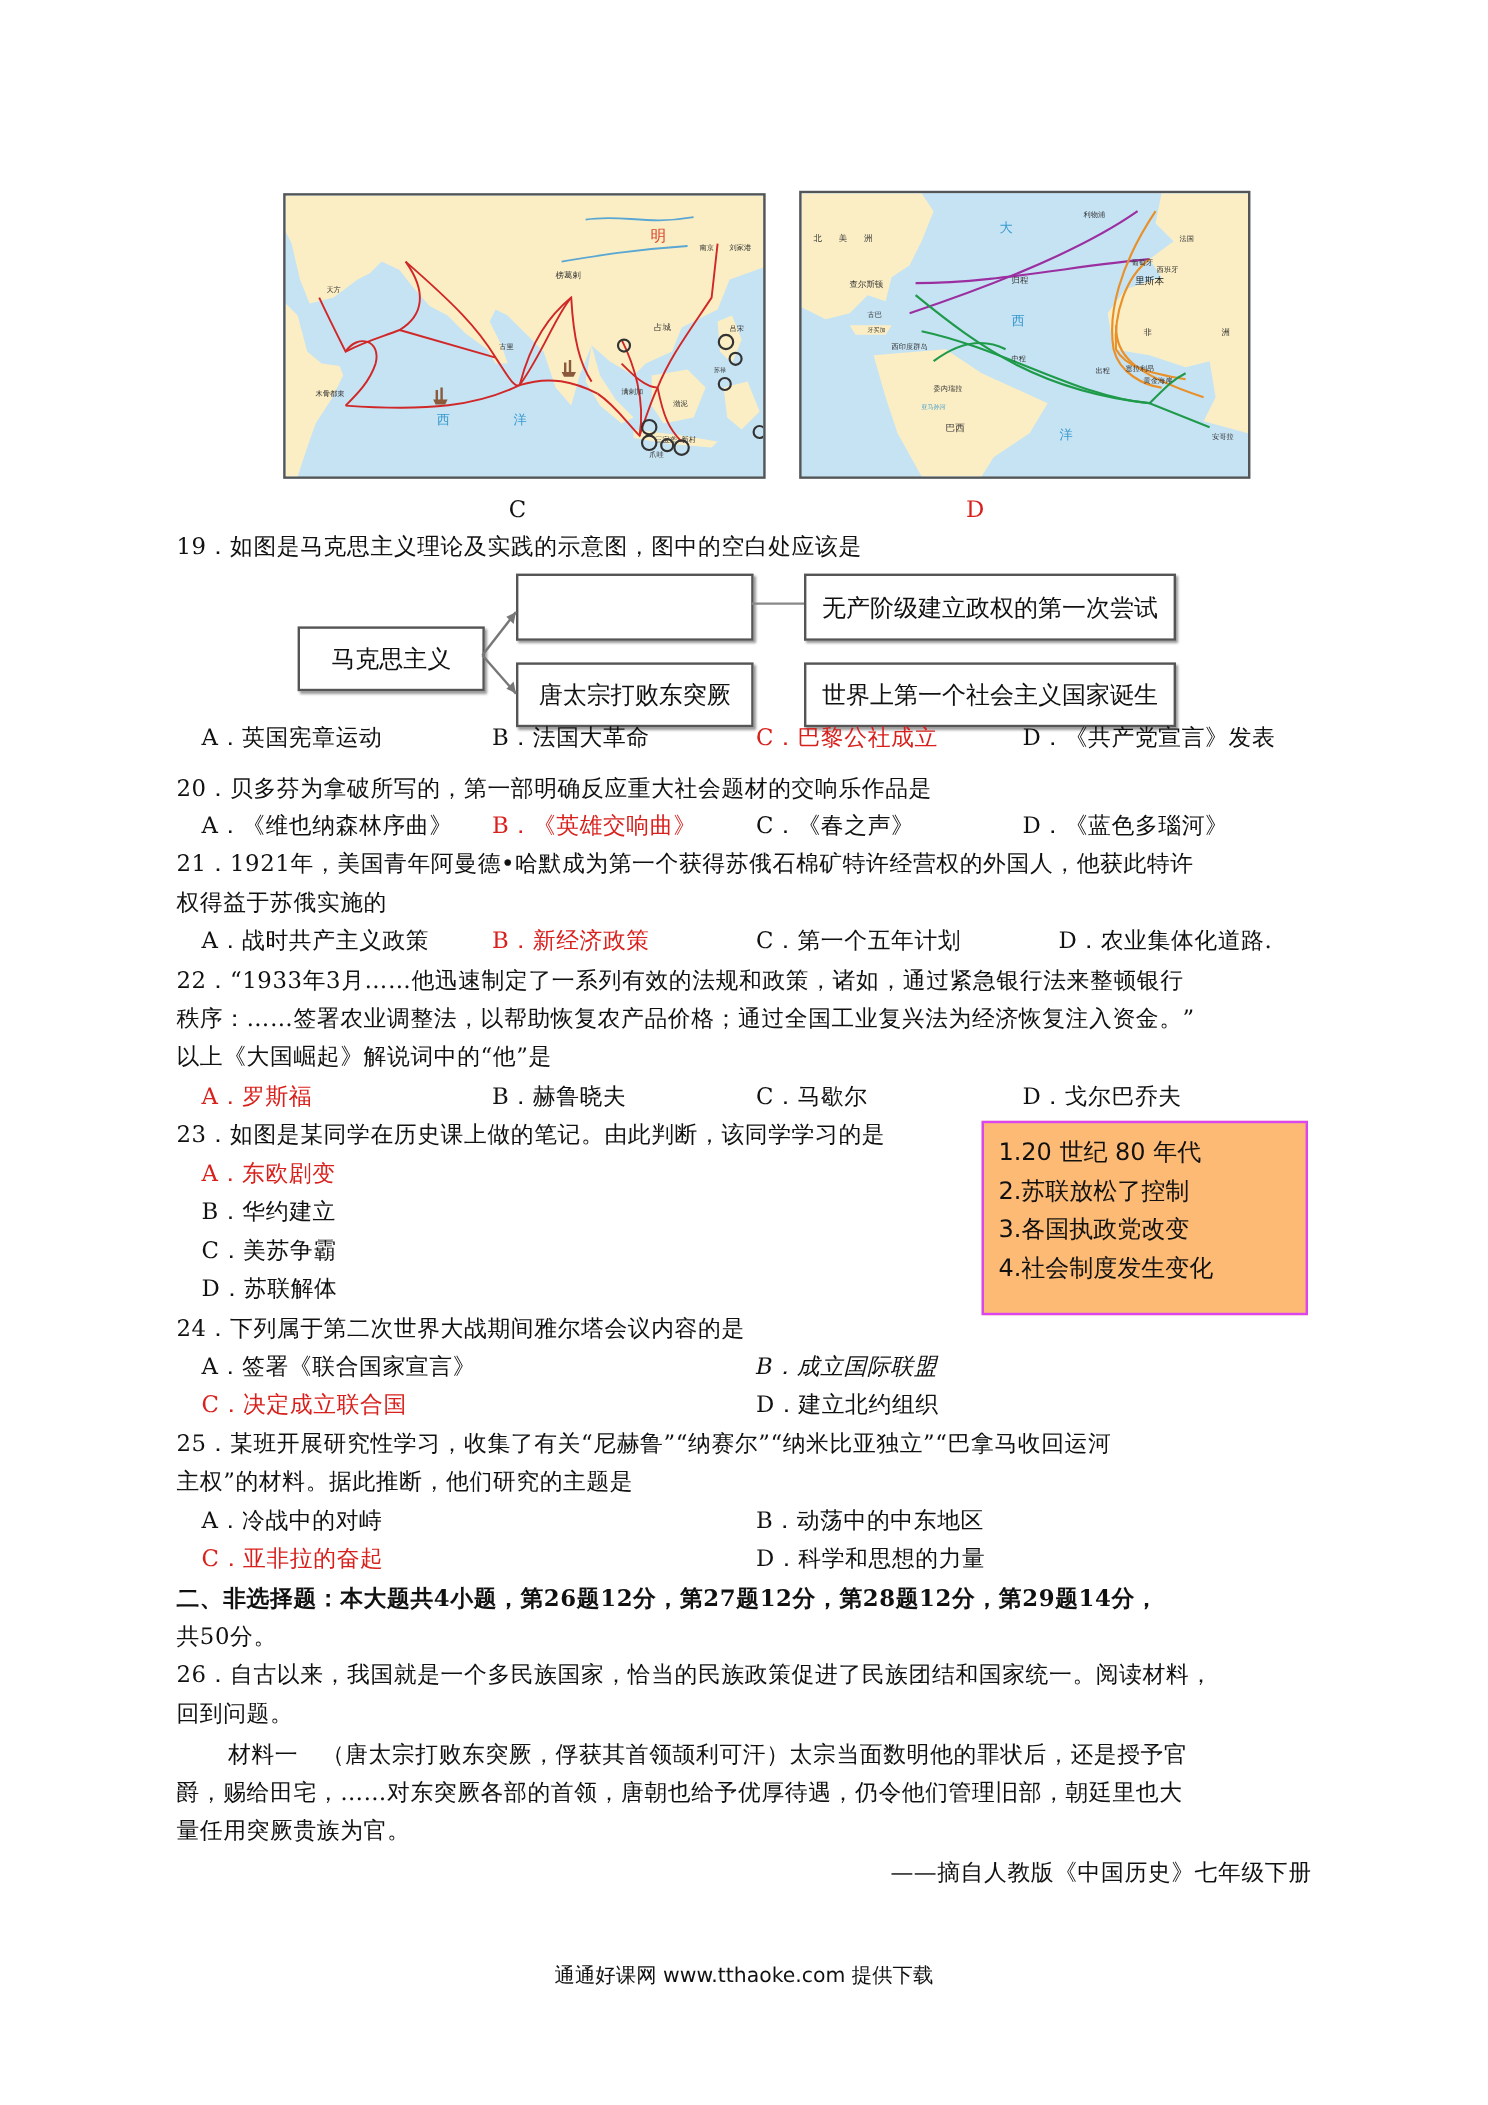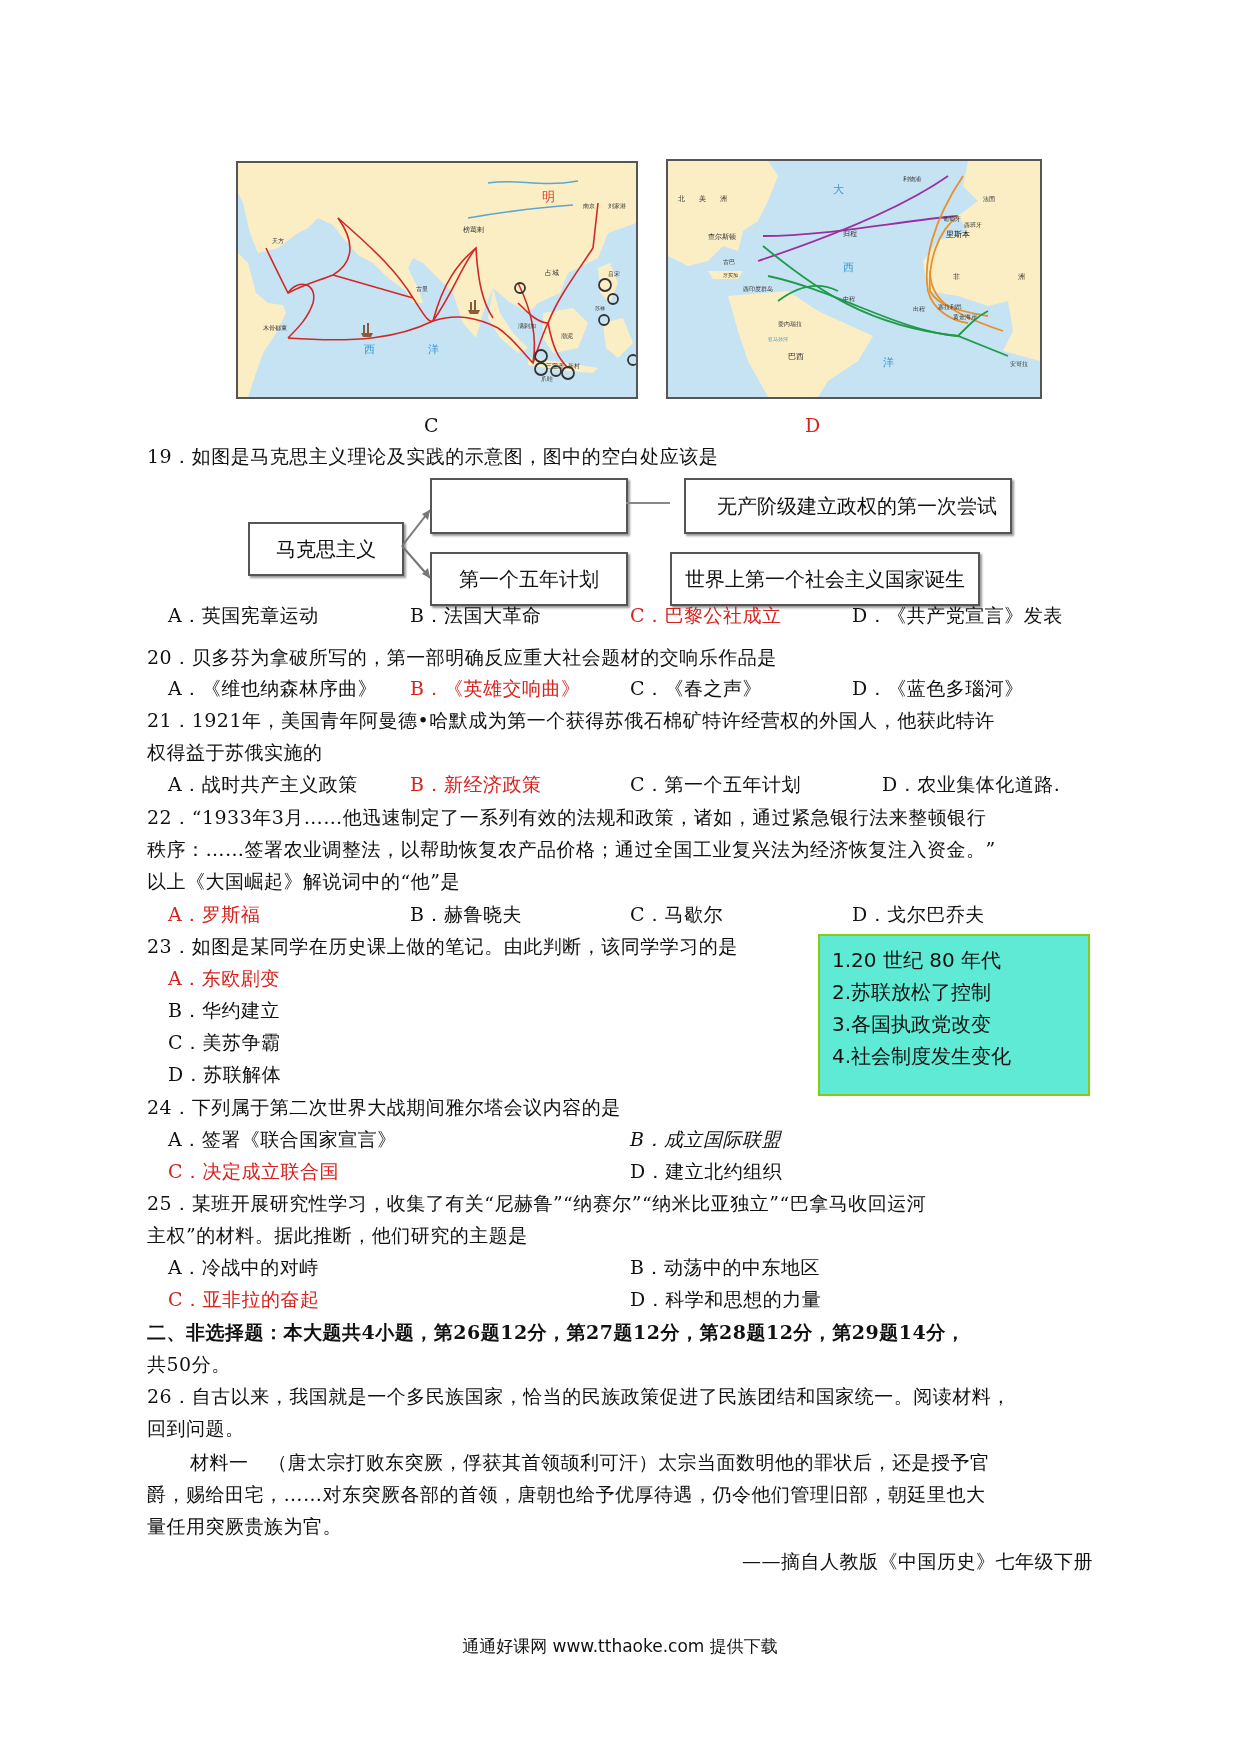--- a/index.html
+++ b/index.html
@@ -7,21 +7,21 @@
          font-family: "DejaVu Serif", "Liberation Serif", serif; color: #111; }
   .page { position: absolute; left: 0; top: 0; width: 1240px; height: 1754px; }
   .abs { position: absolute; }
   .line { position: absolute; font-size: 19px; line-height: 24px; white-space: nowrap; letter-spacing: 0.5px; }
   .red { color: #d8201c; }
   .map { position: absolute; border: 2px solid #555; overflow: hidden; background: #c6e3f3; }
   .map svg { display: block; }
   .caption { position: absolute; font-size: 19px; }
   .box { position: absolute; border: 2px solid #555; background: #fff; box-shadow: 2px 2px 2px #999;
          font-size: 20px; display: flex; align-items: center; justify-content: center; font-family: "DejaVu Sans", sans-serif; }
-  .notes { position: absolute; border: 2px solid #84cc16; background: #5eead4; padding: 8px 12px; font-size: 20px; line-height: 32px; font-family: "DejaVu Sans", sans-serif; }
+  .notes { position: absolute; border: 2px solid #d946ef; background: #fdba74; padding: 8px 12px; font-size: 20px; line-height: 32px; font-family: "DejaVu Sans", sans-serif; }
   .footer { position: absolute; left: 0; width: 1240px; text-align: center; font-size: 17px; top: 1635px; font-family: "DejaVu Sans", sans-serif; }
   .maplbl { font-family: "DejaVu Sans", sans-serif; }
 </style>
 </head>
 <body>
 
 <div class="page">
 
   <div class="map" style="left:236px; top:161px; width:398px; height:234px;">
     <svg width="398" height="234" viewBox="0 0 398 234">
@@ -132,22 +132,22 @@
       <text x="350" y="118" font-size="7" fill="#333" class="maplbl">洲</text>
     </svg>
   </div>
   <div class="caption red" style="left:805px; top:414px;">D</div>
 
   <div class="line" style="left:147px; top:444px;">19．如图是马克思主义理论及实践的示意图，图中的空白处应该是</div>
 
   <div>
     <div class="box" style="left:248px; top:522px; width:152px; height:50px;">马克思主义</div>
     <div class="box" style="left:430px; top:478px; width:194px; height:52px;"></div>
-    <div class="box" style="left:430px; top:552px; width:194px; height:50px;">第一个五年计划</div>
-    <div class="box" style="left:684px; top:478px; width:306px; height:52px;padding-left:18px;">无产阶级建立政权的第一次尝试</div>
+    <div class="box" style="left:430px; top:552px; width:194px; height:50px;">唐太宗打败东突厥</div>
+    <div class="box" style="left:670px; top:478px; width:306px; height:52px;">无产阶级建立政权的第一次尝试</div>
     <div class="box" style="left:670px; top:552px; width:306px; height:50px;">世界上第一个社会主义国家诞生</div>
     <svg class="abs" style="left:400px; top:490px;" width="280" height="100">
       <line x1="2" y1="56" x2="30" y2="20" stroke="#777" stroke-width="2"></line>
       <polygon points="30,20 22,24 28,30" fill="#777"></polygon>
       <line x1="2" y1="56" x2="30" y2="88" stroke="#777" stroke-width="2"></line>
       <polygon points="30,88 22,84 28,78" fill="#777"></polygon>
       <line x1="226" y1="13" x2="270" y2="13" stroke="#888" stroke-width="2"></line>
     </svg>
   </div>
 

